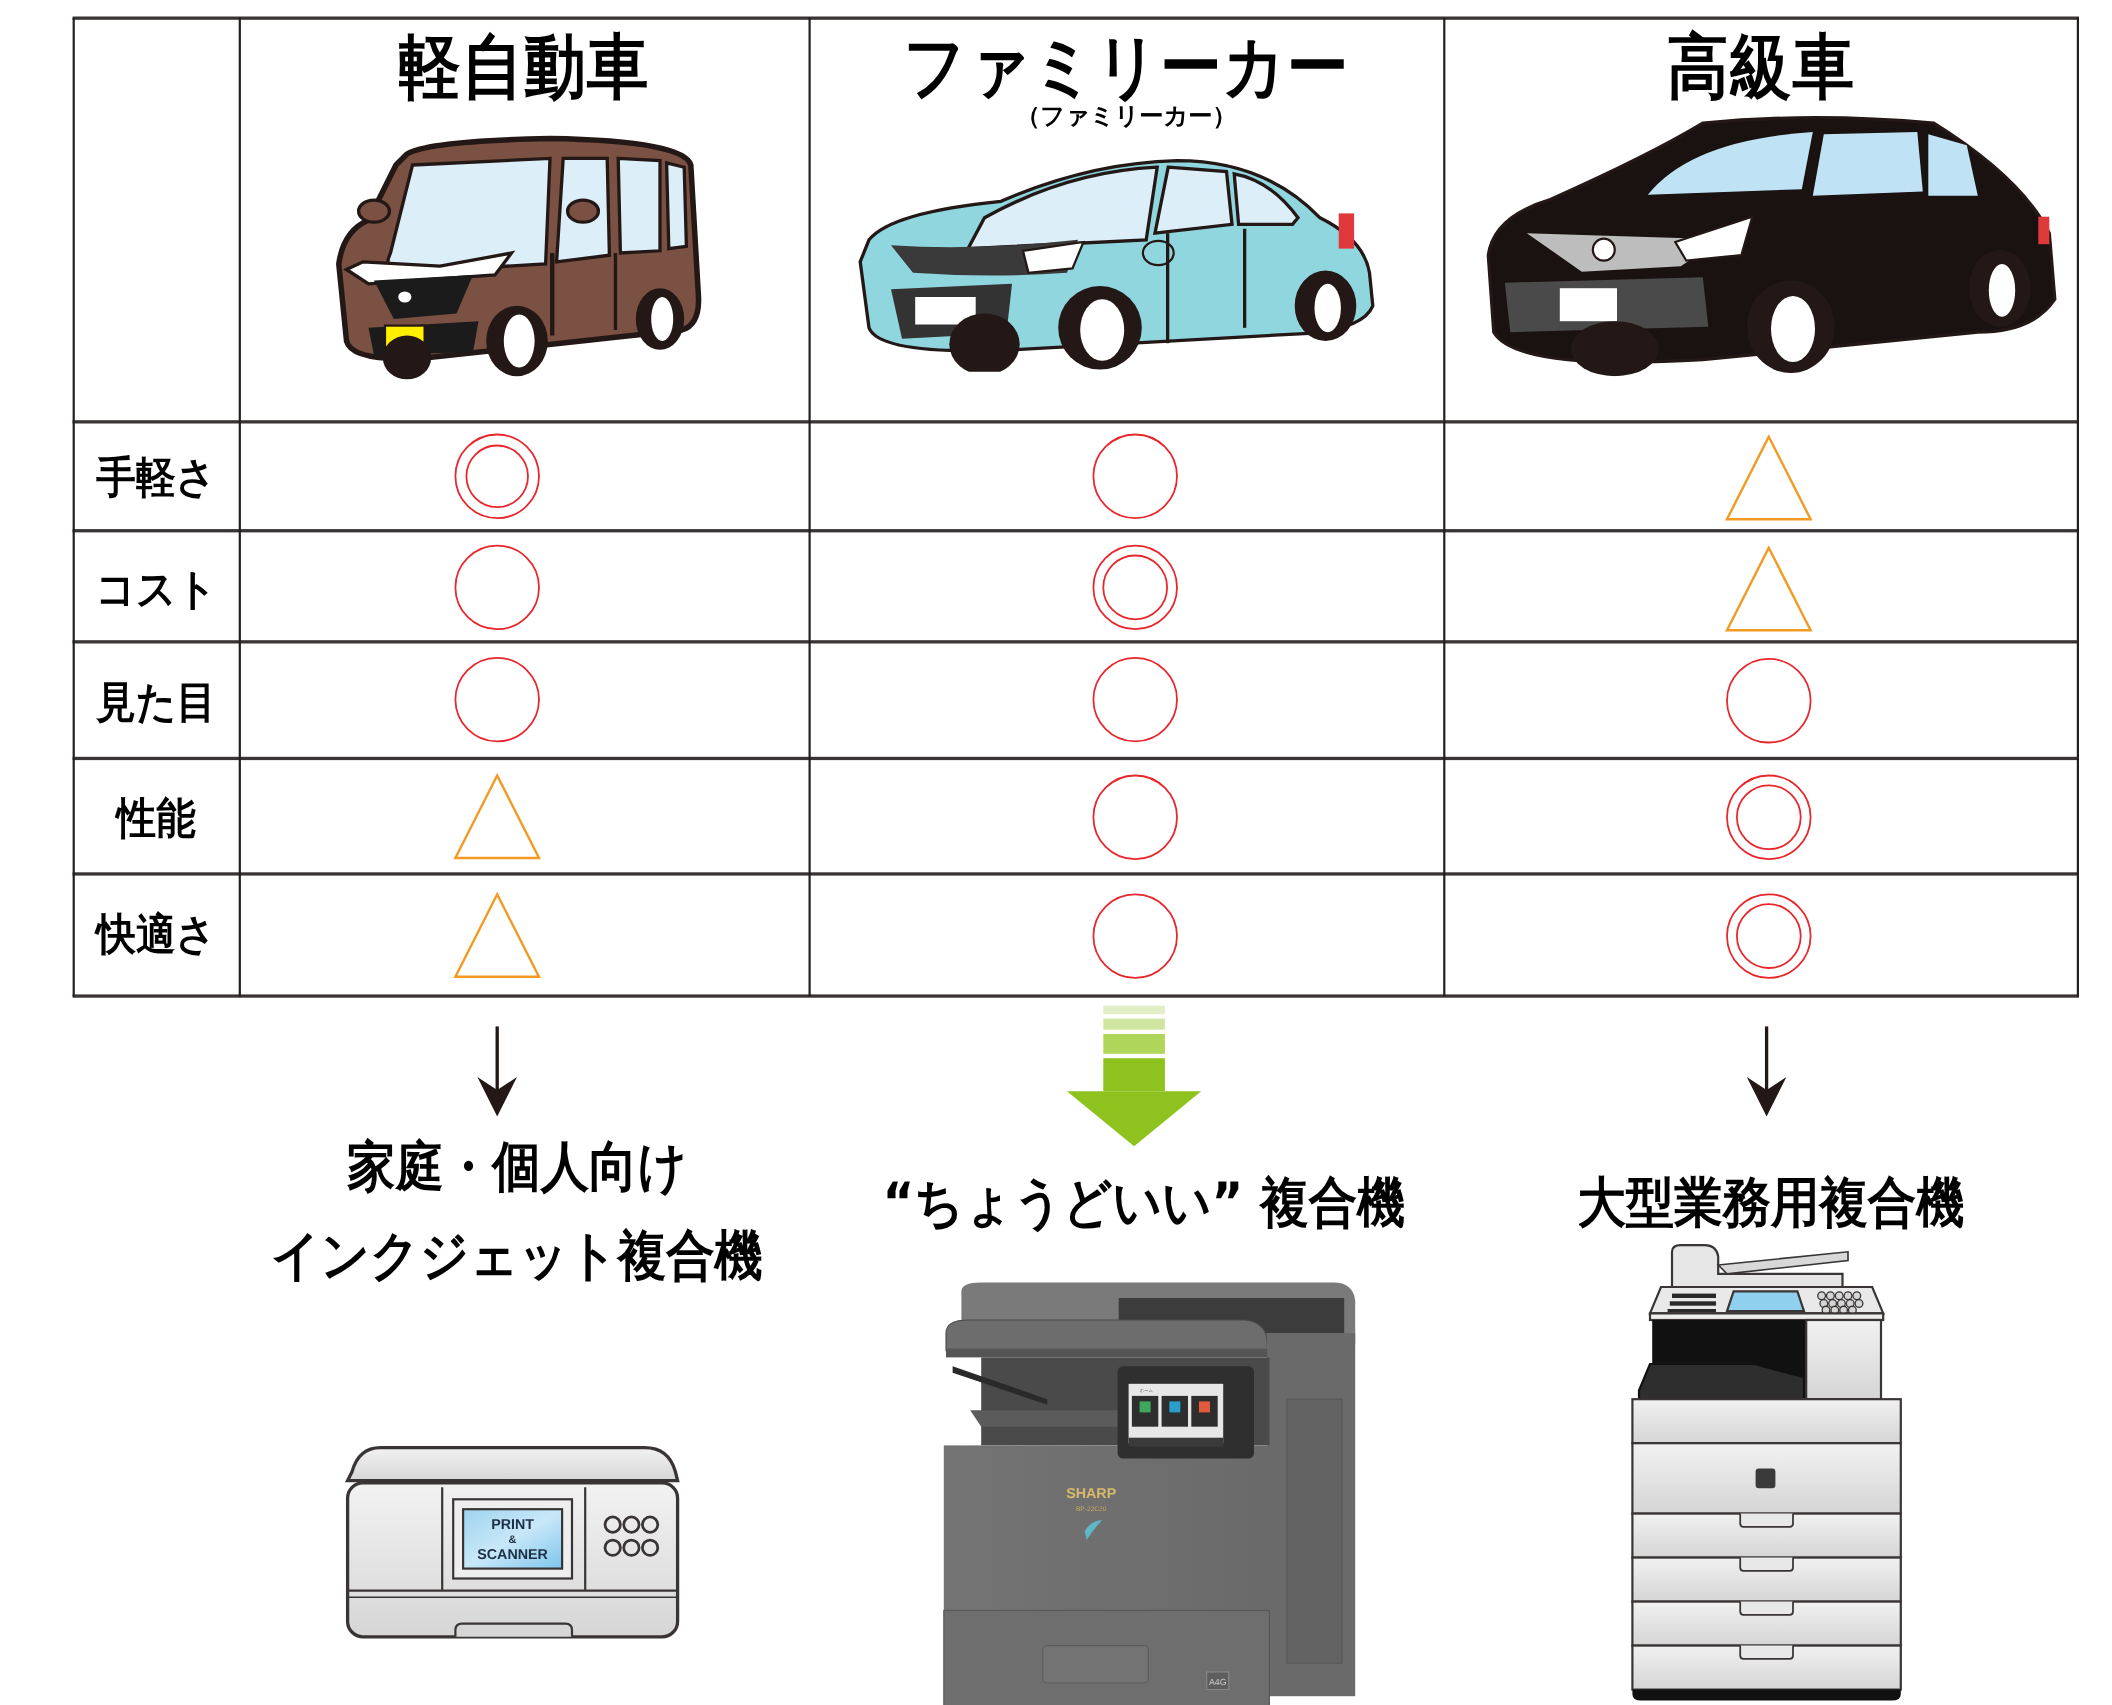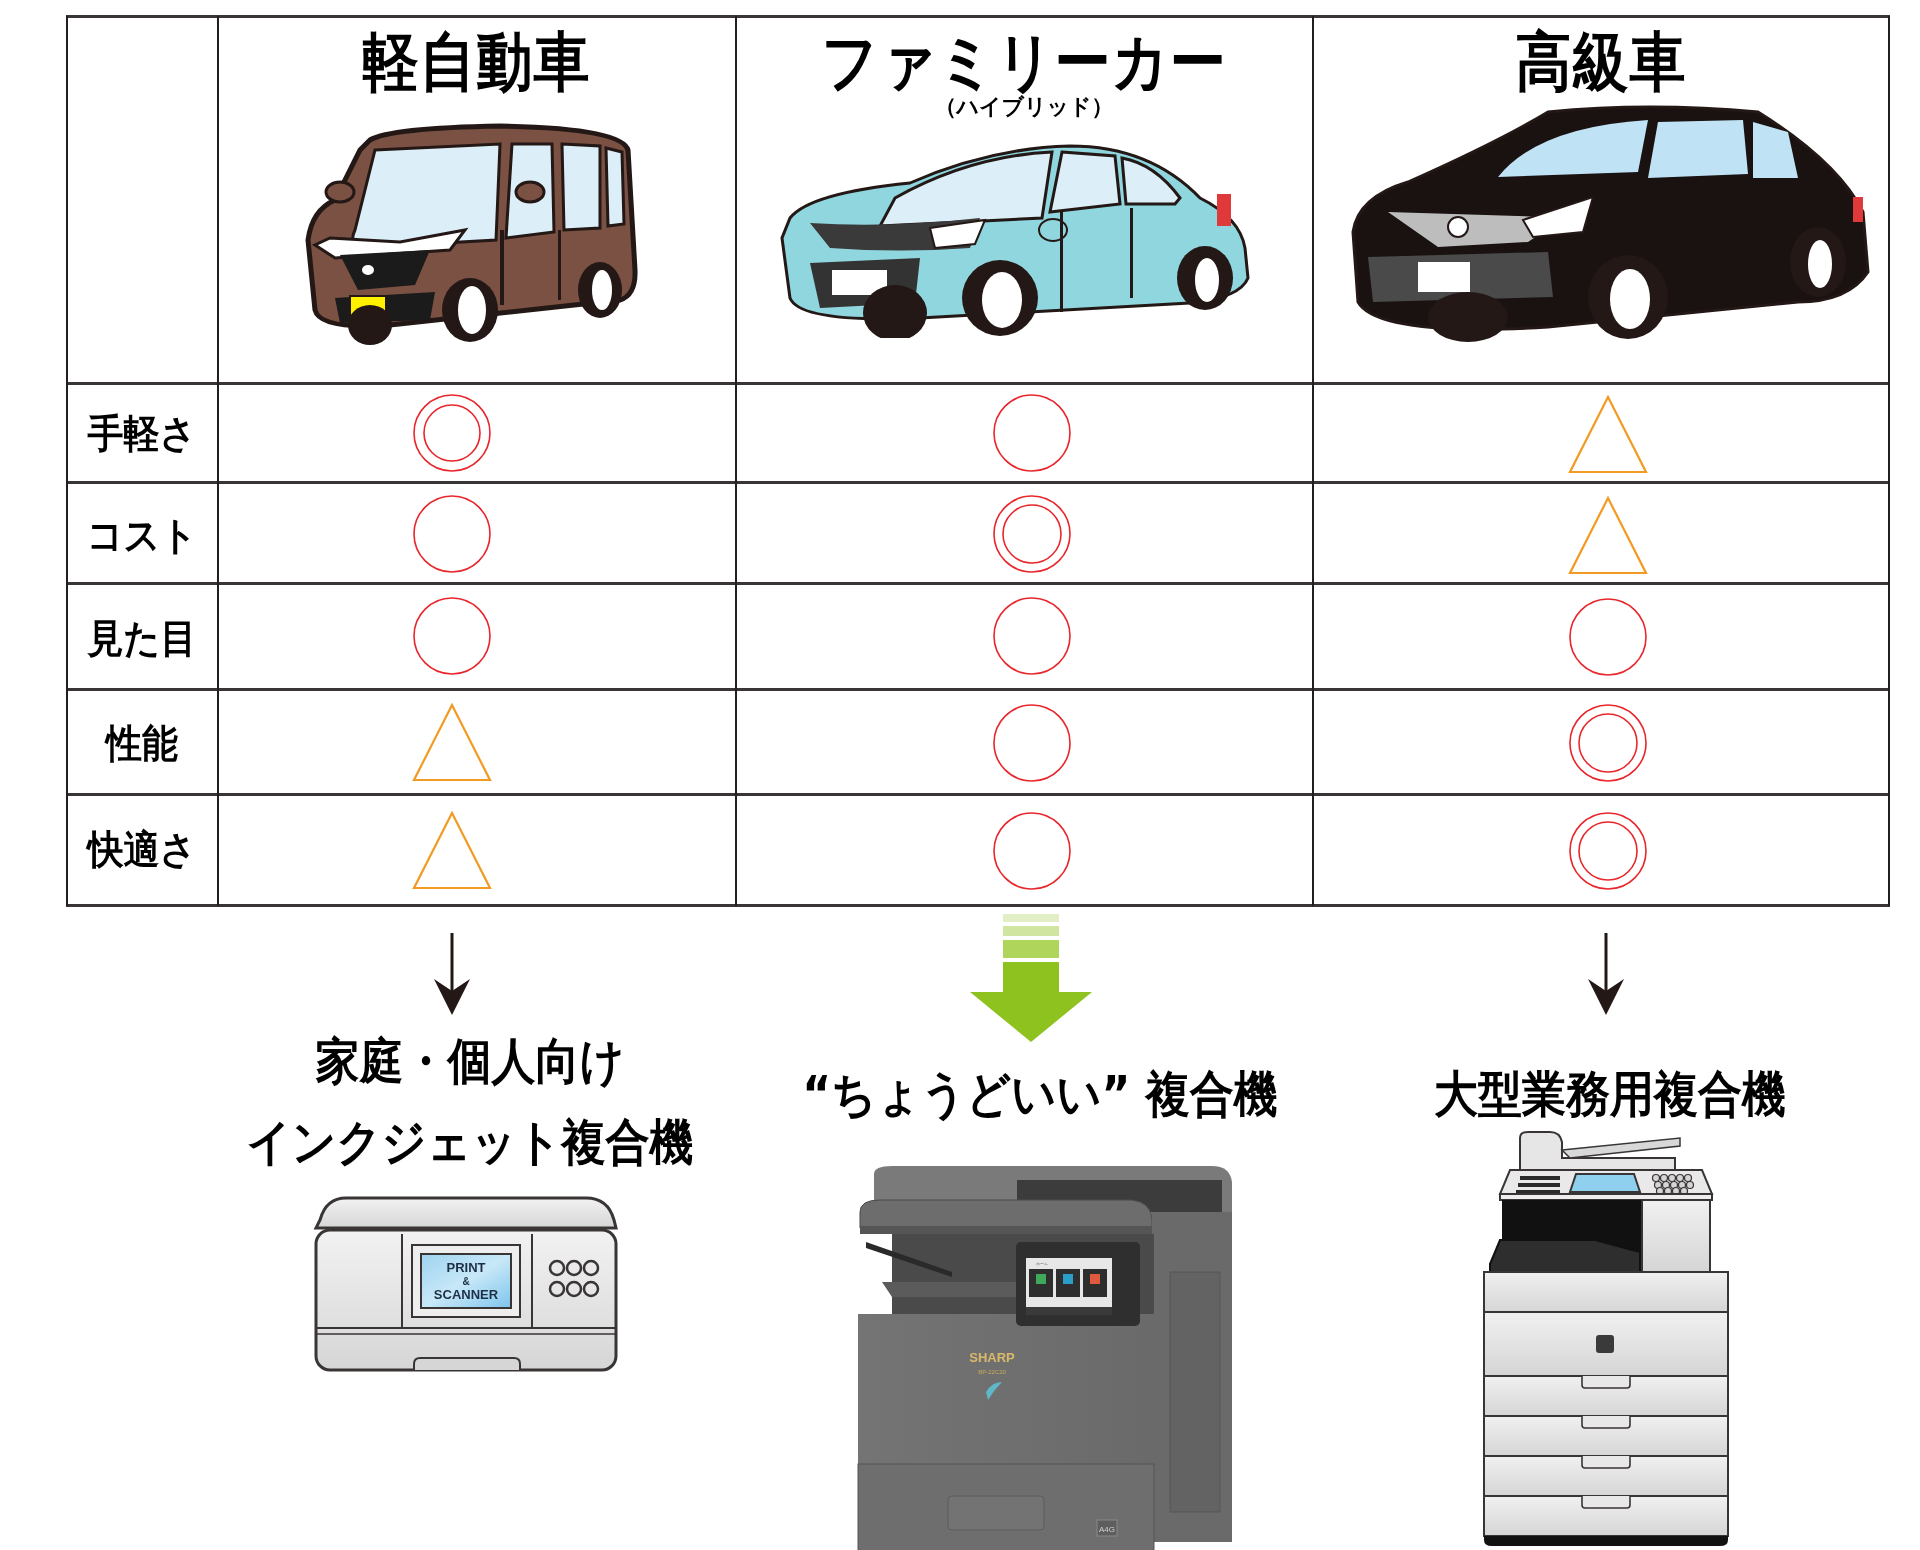--- a/index.html
+++ b/index.html
@@ -29,21 +29,21 @@
 <div class="hline" style="left:66px;top:904px;width:1824px;"></div>
 
 <div class="vline" style="left:66px;top:16px;height:890px;"></div>
 <div class="vline" style="left:217px;top:16px;height:890px;"></div>
 <div class="vline" style="left:735px;top:16px;height:890px;"></div>
 <div class="vline" style="left:1312px;top:16px;height:890px;"></div>
 <div class="vline" style="left:1888px;top:16px;height:890px;"></div>
 
 <div class="col-title" style="left:218px;width:517px;top:32px;">軽自動車</div>
 <div class="col-title" style="left:736px;width:576px;top:32px;">ファミリーカー</div>
-<div class="col-sub" style="left:736px;width:576px;top:95px;">（ハイブリッド）</div>
+<div class="col-sub" style="left:736px;width:576px;top:95px;">（ファミリーカー）</div>
 <div class="col-title" style="left:1313px;width:576px;top:32px;">高級車</div>
 
 <div class="abs" style="left:300px;top:120px;width:345px;height:225px;">
   <svg width="345" height="225" viewBox="0 0 345 225">
     <path d="M70 20 Q90 8 200 6 Q322 8 328 30 L335 150 Q336 175 320 180 L90 205 Q20 210 15 190 L8 120 Q12 90 35 80 L60 30 Z" fill="#7a5142" stroke="#231815" stroke-width="5"></path>
     <path d="M75 30 L200 24 L196 120 L55 128 Q50 120 55 110 Z" fill="#dceef8" stroke="#231815" stroke-width="3"></path>
     <path d="M212 24 L252 24 L254 112 L206 118 Z" fill="#dceef8" stroke="#231815" stroke-width="3"></path>
     <path d="M262 24 L300 26 L300 108 L264 110 Z" fill="#dceef8" stroke="#231815" stroke-width="3"></path>
     <path d="M306 28 L322 32 L324 104 L308 106 Z" fill="#dceef8" stroke="#231815" stroke-width="3"></path>
     <rect x="200" y="110" width="4" height="75" fill="#231815"></rect>
@@ -185,21 +185,21 @@
   <div>家庭・個人向け</div>
   <div style="margin-top:16px;">インクジェット複合機</div>
 </div>
 <div class="caption" style="left:760px;width:560px;top:1066px;">
   <div>“ちょうどいい” 複合機</div>
 </div>
 <div class="caption" style="left:1370px;width:480px;top:1066px;">
   <div>大型業務用複合機</div>
 </div>
 
-<div class="abs" style="left:308px;top:1194px;width:316px;height:190px;">
+<div class="abs" style="left:308px;top:1312px;width:316px;height:190px;">
   <svg width="316" height="190" viewBox="0 0 316 190">
     <defs>
       <linearGradient id="gInk" x1="0" y1="0" x2="0" y2="1">
           <stop offset="0" stop-color="#f2f2f2"></stop>
           <stop offset="1" stop-color="#d6d6d6"></stop>
         </linearGradient>
       <linearGradient id="gScr" x1="0" y1="0" x2="1" y2="1">
           <stop offset="0" stop-color="#9ed3f0"></stop>
           <stop offset="0.5" stop-color="#c8e8f8"></stop>
           <stop offset="1" stop-color="#7ec4ec"></stop>

